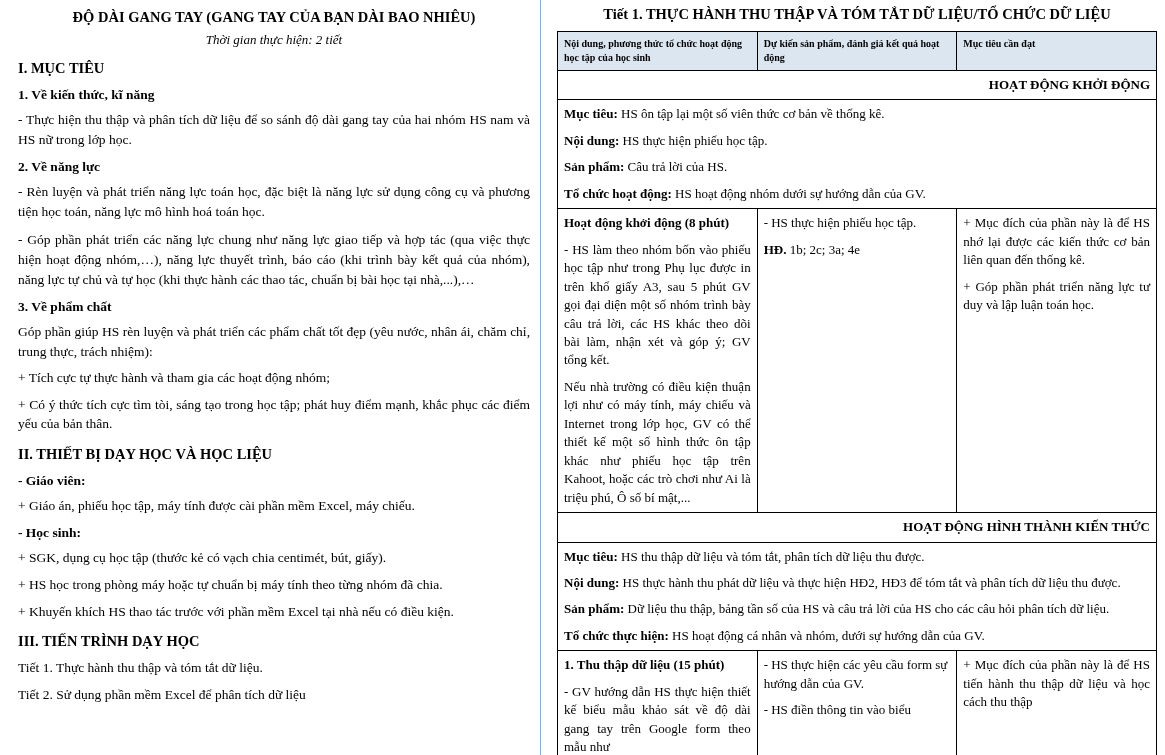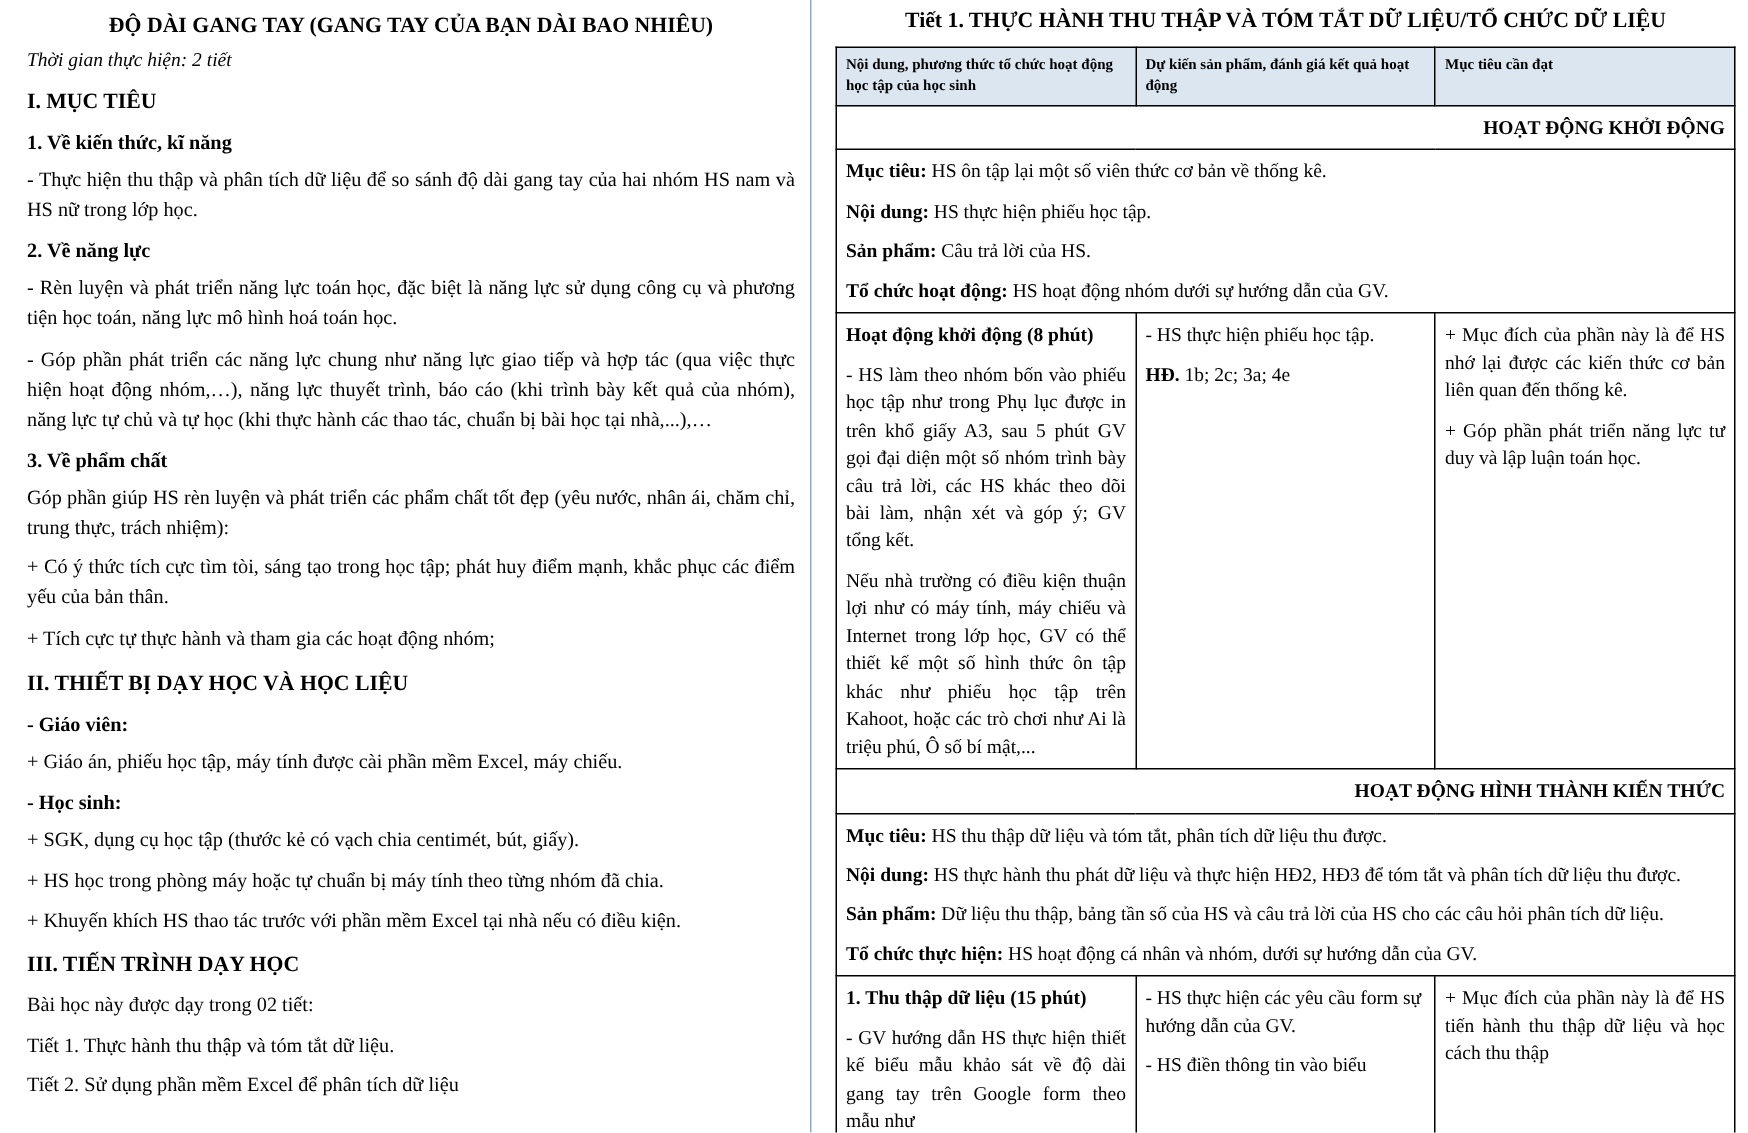--- a/index.html
+++ b/index.html
@@ -40,21 +40,21 @@
     box-sizing: border-box;
   }
   .doc-title {
     text-align: center;
     font-weight: bold;
     font-size: 14.5px;
     line-height: 1.25;
     margin: 4px 0 6px 0;
   }
   .doc-subtitle {
-    text-align: left;
+    text-align: center;
     font-style: italic;
     font-size: 13px;
     margin: 0 0 12px 0;
   }
   .h1 {
     font-weight: bold;
     font-size: 14.5px;
     margin: 12px 0 8px 0;
   }
   .h2 {
@@ -127,31 +127,30 @@
     <div class="doc-subtitle">Thời gian thực hiện: 2 tiết</div>
 
     <div class="h1">I. MỤC TIÊU</div>
     <div class="h2">1. Về kiến thức, kĩ năng</div>
     <p class="para">- Thực hiện thu thập và phân tích dữ liệu để so sánh độ dài gang tay của hai nhóm HS nam và HS nữ trong lớp học.</p>
     <div class="h2">2. Về năng lực</div>
     <p class="para">- Rèn luyện và phát triển năng lực toán học, đặc biệt là năng lực sử dụng công cụ và phương tiện học toán, năng lực mô hình hoá toán học.</p>
     <p class="para">- Góp phần phát triển các năng lực chung như năng lực giao tiếp và hợp tác (qua việc thực hiện hoạt động nhóm,…), năng lực thuyết trình, báo cáo (khi trình bày kết quả của nhóm), năng lực tự chủ và tự học (khi thực hành các thao tác, chuẩn bị bài học tại nhà,...),…</p>
     <div class="h2">3. Về phẩm chất</div>
     <p class="para tight">Góp phần giúp HS rèn luyện và phát triển các phẩm chất tốt đẹp (yêu nước, nhân ái, chăm chỉ, trung thực, trách nhiệm):</p>
+    <p class="para tight">+ Tích cực tự thực hành và tham gia các hoạt động nhóm;</p>
     <p class="para">+ Có ý thức tích cực tìm tòi, sáng tạo trong học tập; phát huy điểm mạnh, khắc phục các điểm yếu của bản thân.</p>
-    <p class="para tight">+ Tích cực tự thực hành và tham gia các hoạt động nhóm;</p>
     <div class="h1">II. THIẾT BỊ DẠY HỌC VÀ HỌC LIỆU</div>
     <div class="h2">- Giáo viên:</div>
     <p class="para">+ Giáo án, phiếu học tập, máy tính được cài phần mềm Excel, máy chiếu.</p>
     <div class="h2">- Học sinh:</div>
     <p class="para tight">+ SGK, dụng cụ học tập (thước kẻ có vạch chia centimét, bút, giấy).</p>
     <p class="para tight">+ HS học trong phòng máy hoặc tự chuẩn bị máy tính theo từng nhóm đã chia.</p>
     <p class="para">+ Khuyến khích HS thao tác trước với phần mềm Excel tại nhà nếu có điều kiện.</p>
     <div class="h1">III. TIẾN TRÌNH DẠY HỌC</div>
-    <p class="para tight">Bài học này được dạy trong 02 tiết:</p>
     <p class="para tight">Tiết 1. Thực hành thu thập và tóm tắt dữ liệu.</p>
     <p class="para">Tiết 2. Sử dụng phần mềm Excel để phân tích dữ liệu</p>
   </div>
 
   <div class="col-divider"></div>
 
   <div class="col-right">
     <div class="right-title">Tiết 1. THỰC HÀNH THU THẬP VÀ TÓM TẮT DỮ LIỆU/TỔ CHỨC DỮ LIỆU</div>
 
     <table class="plan">

